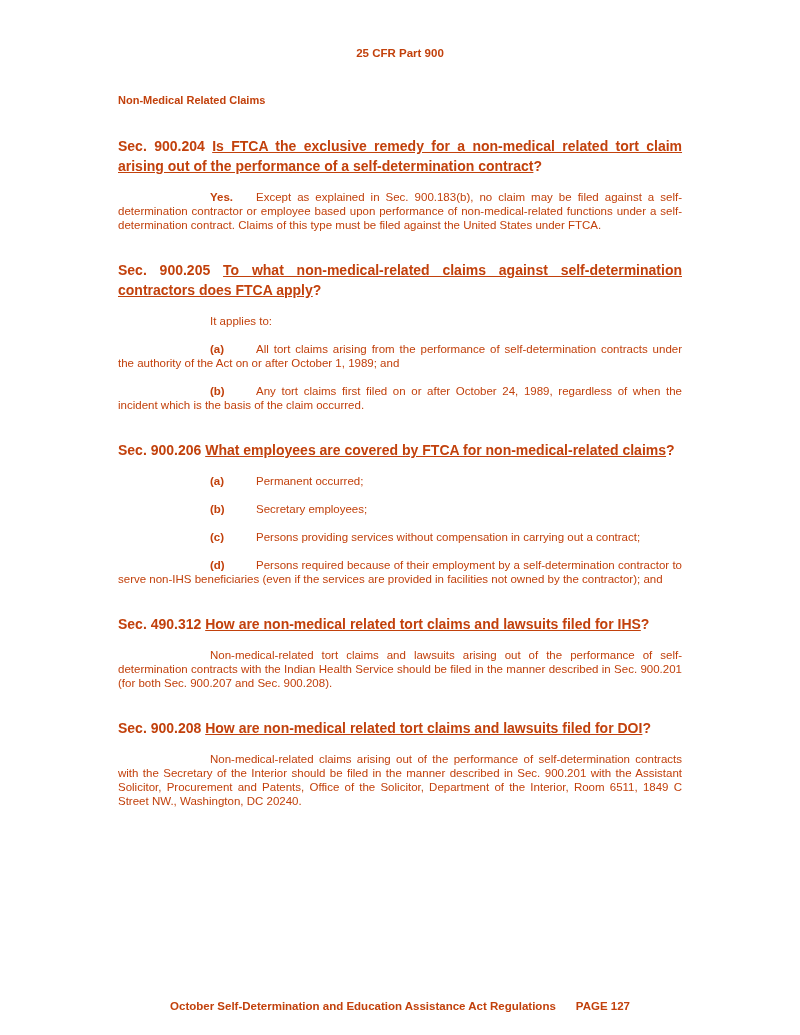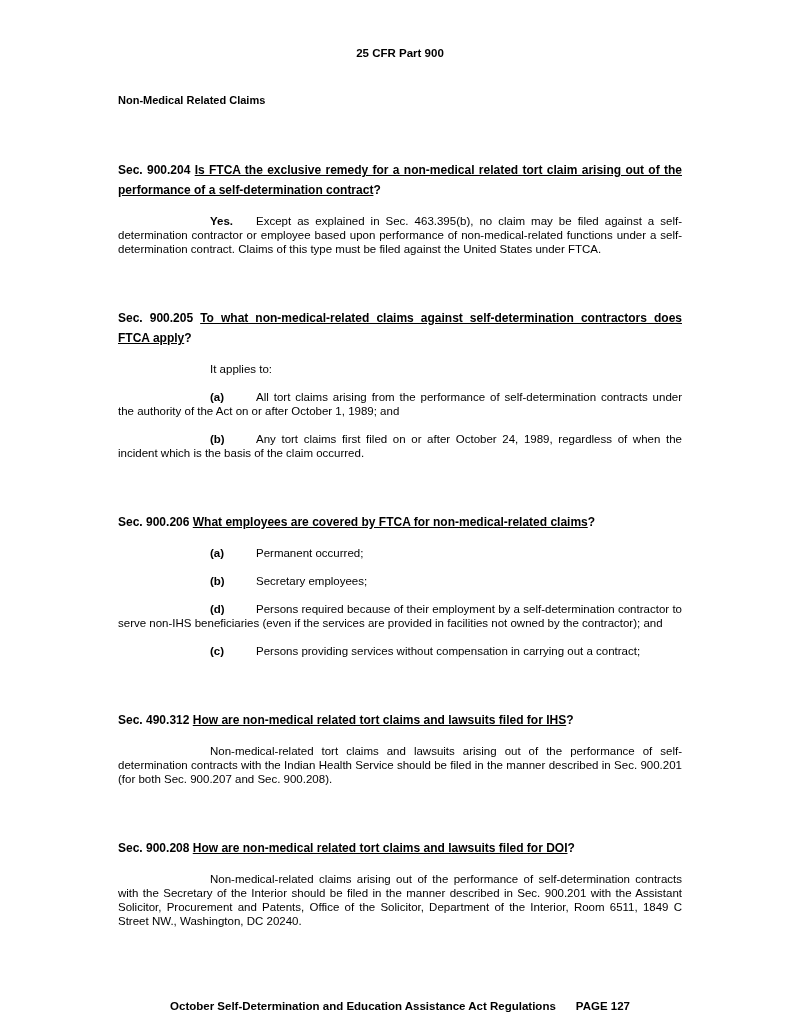--- a/index.html
+++ b/index.html
@@ -2,46 +2,45 @@
 <html><head>
 <meta charset="utf-8">
 <style>
   * { margin: 0; padding: 0; box-sizing: border-box; }
   html, body { background: #ffffff; }
   .page {
     width: 800px;
     height: 1035px;
     margin: 0 auto;
     background: #ffffff;
-    color: #000000;
+    color: #c2410c;
     font-family: "Liberation Sans", sans-serif;
     padding: 46px 118px 20px 118px;
     display: flex;
     flex-direction: column;
   }
   .doc-header {
     text-align: center;
     font-weight: bold;
     font-size: 11.5px;
     line-height: 14px;
   }
   .subtitle {
     margin-top: 32px;
     font-weight: bold;
     font-size: 11px;
     line-height: 16px;
   }
   .sec { margin-top: 28px; }
   .sec-heading {
-    font-size: 12px;
+    font-size: 14px;
     font-weight: bold;
     line-height: 20px;
     text-align: justify;
     margin-bottom: 12px;
-    margin-top: 24px;
   }
   .sec-title { text-decoration: underline; }
   .para {
     font-size: 11.5px;
     line-height: 14px;
     text-align: justify;
     text-indent: 92px;
     margin-top: 14px;
   }
   .lead {
@@ -64,36 +63,36 @@
 <body>
 
 <div class="page">
 
   <div class="doc-header">25 CFR Part 900</div>
 
   <div class="subtitle">Non-Medical Related Claims</div>
 
   <section class="sec">
     <h2 class="sec-heading"><span class="sec-num">Sec. 900.204</span> <span class="sec-title">Is FTCA the exclusive remedy for a non-medical related tort claim arising out of the performance of a self-determination contract</span><span class="sec-qm">?</span></h2>
-    <p class="para"><b class="lead">Yes.</b><span class="ptext">Except as explained in Sec. 463.395(b), no claim may be filed against a self-determination contractor or employee based upon performance of non-medical-related functions under a self-determination contract. Claims of this type must be filed against the United States under FTCA.</span></p>
+    <p class="para"><b class="lead">Yes.</b><span class="ptext">Except as explained in Sec. 900.183(b), no claim may be filed against a self-determination contractor or employee based upon performance of non-medical-related functions under a self-determination contract. Claims of this type must be filed against the United States under FTCA.</span></p>
   </section>
 
   <section class="sec">
     <h2 class="sec-heading"><span class="sec-num">Sec. 900.205</span> <span class="sec-title">To what non-medical-related claims against self-determination contractors does FTCA apply</span><span class="sec-qm">?</span></h2>
     <p class="para"><span class="ptext">It applies to:</span></p>
     <p class="para"><b class="lead">(a)</b><span class="ptext">All tort claims arising from the performance of self-determination contracts under the authority of the Act on or after October 1, 1989; and</span></p>
     <p class="para"><b class="lead">(b)</b><span class="ptext">Any tort claims first filed on or after October 24, 1989, regardless of when the incident which is the basis of the claim occurred.</span></p>
   </section>
 
   <section class="sec">
     <h2 class="sec-heading"><span class="sec-num">Sec. 900.206</span> <span class="sec-title">What employees are covered by FTCA for non-medical-related claims</span><span class="sec-qm">?</span></h2>
     <p class="para"><b class="lead">(a)</b><span class="ptext">Permanent occurred;</span></p>
     <p class="para"><b class="lead">(b)</b><span class="ptext">Secretary employees;</span></p>
+    <p class="para"><b class="lead">(c)</b><span class="ptext">Persons providing services without compensation in carrying out a contract;</span></p>
     <p class="para"><b class="lead">(d)</b><span class="ptext">Persons required because of their employment by a self-determination contractor to serve non-IHS beneficiaries (even if the services are provided in facilities not owned by the contractor); and</span></p>
-    <p class="para"><b class="lead">(c)</b><span class="ptext">Persons providing services without compensation in carrying out a contract;</span></p>
   </section>
 
   <section class="sec">
     <h2 class="sec-heading"><span class="sec-num">Sec. 490.312</span> <span class="sec-title">How are non-medical related tort claims and lawsuits filed for IHS</span><span class="sec-qm">?</span></h2>
     <p class="para"><span class="ptext">Non-medical-related tort claims and lawsuits arising out of the performance of self-determination contracts with the Indian Health Service should be filed in the manner described in Sec. 900.201 (for both Sec. 900.207 and Sec. 900.208).</span></p>
   </section>
 
   <section class="sec">
     <h2 class="sec-heading"><span class="sec-num">Sec. 900.208</span> <span class="sec-title">How are non-medical related tort claims and lawsuits filed for DOI</span><span class="sec-qm">?</span></h2>
     <p class="para"><span class="ptext">Non-medical-related claims arising out of the performance of self-determination contracts with the Secretary of the Interior should be filed in the manner described in Sec. 900.201 with the Assistant Solicitor, Procurement and Patents, Office of the Solicitor, Department of the Interior, Room 6511, 1849 C Street NW., Washington, DC 20240.</span></p>

